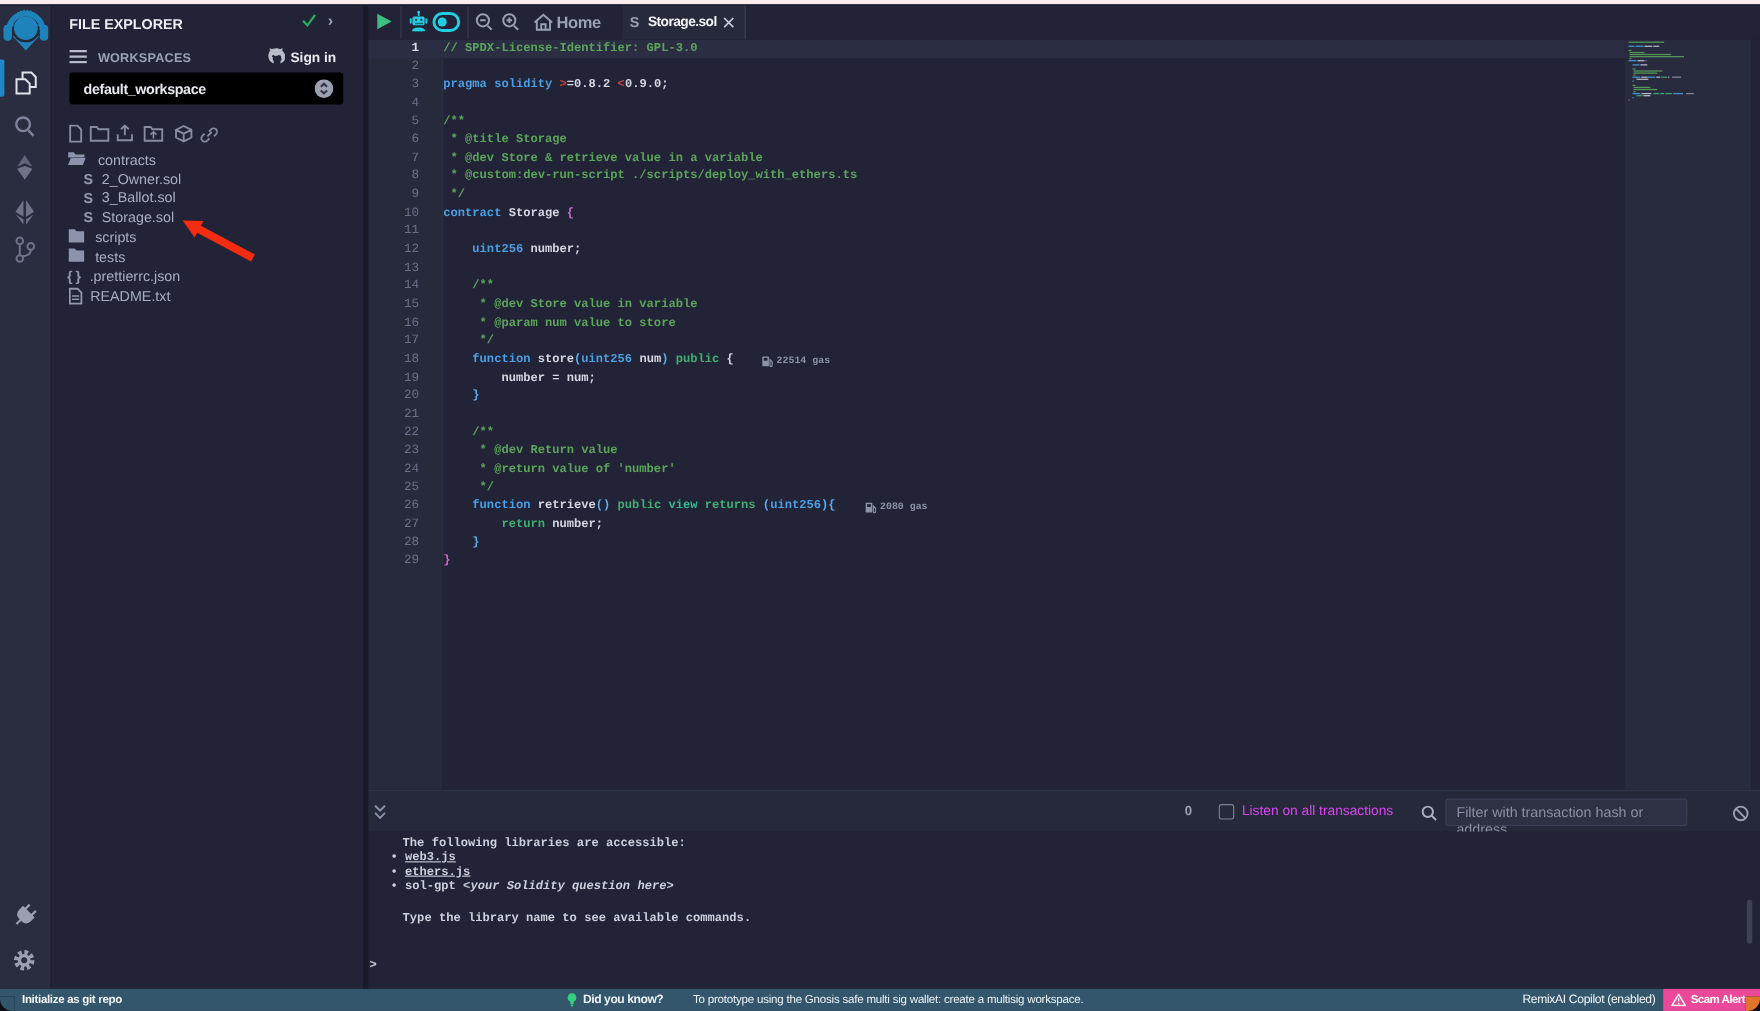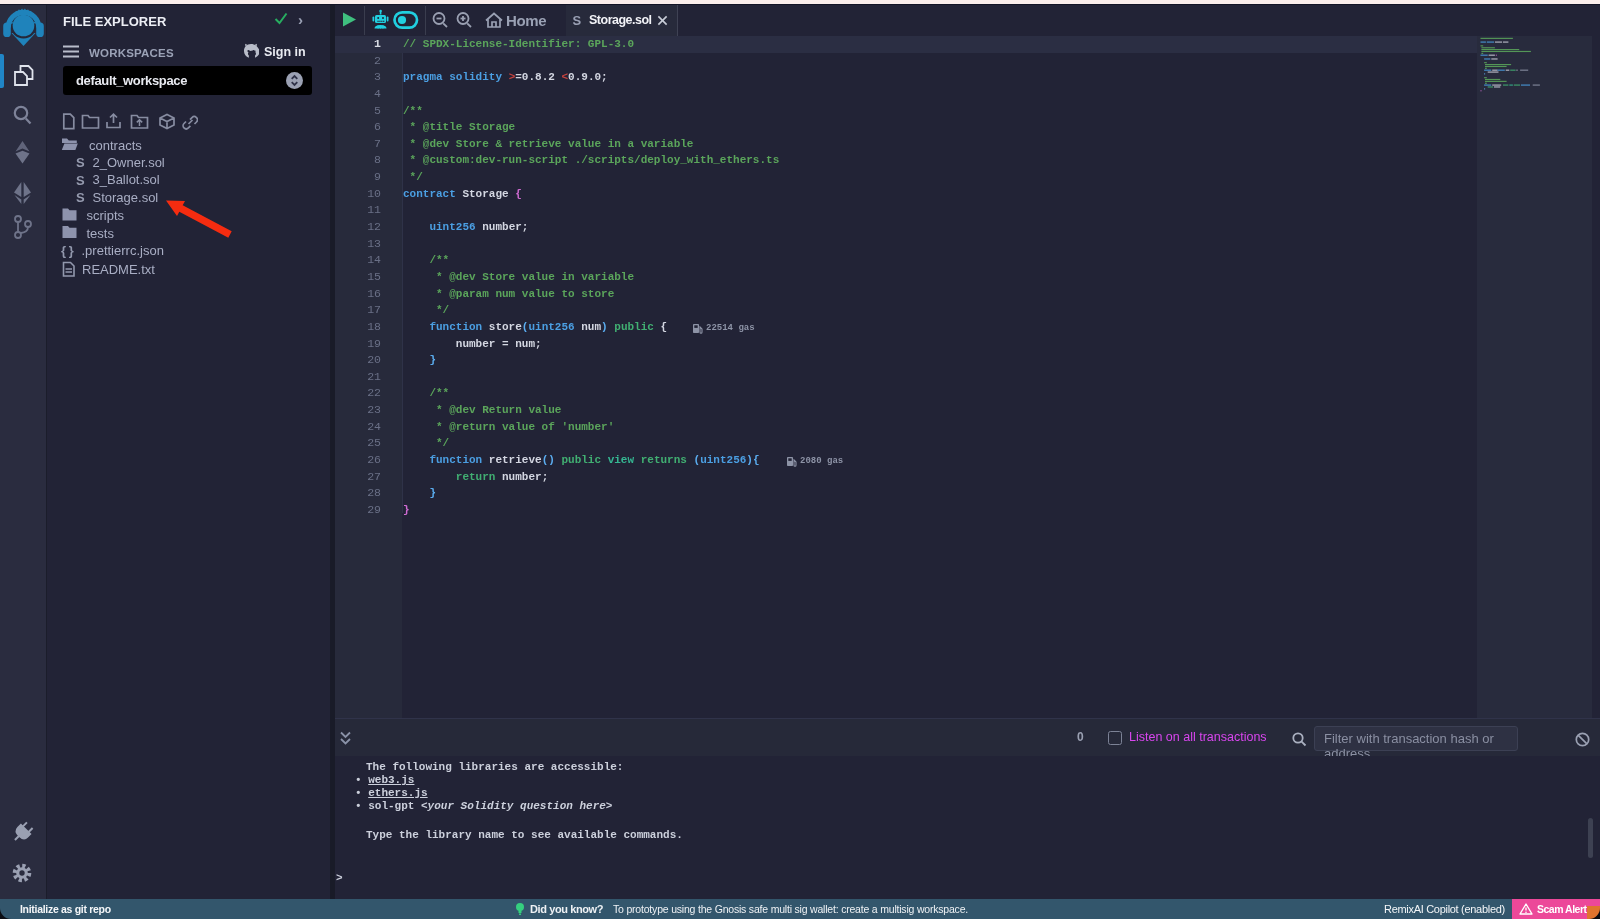--- a/index.html
+++ b/index.html
@@ -55,32 +55,32 @@
   .gas { position:absolute; font-family:"Liberation Mono", monospace; font-size:9px; color:#8d93a6; font-weight:700; }
 
   
   #minimap { position:absolute; left:1142px; top:0; width:115px; height:682px; background:#282b3d; }
   #mmright { position:absolute; left:1257px; top:0; width:8px; height:682px; background:#222336; }
 
   
   #termhead { left:335px; top:718px; width:1265px; height:38px; background:#262939; border-top:1px solid #30334a; }
   #termzero { position:absolute; left:742px; top:11px; font-size:12px; color:#9aa0b2; font-weight:600; }
   #listen { position:absolute; left:794px; top:11px; font-size:12.5px; color:#d946ef; font-weight:500; }
-  #filterbox { position:absolute; left:979px; top:7px; width:204px; height:25px; background:#2e3143; border:1px solid #3c4054; border-radius:3px; }
+  #filterbox { position:absolute; left:979px; top:7px; width:220px; height:25px; background:#2e3143; border:1px solid #3c4054; border-radius:3px; }
   #filterbox span { position:absolute; left:9px; top:4px; font-size:13px; color:#8a8fa2; }
   #terminal { left:335px; top:756px; width:1265px; height:143px; background:#222336;
               font-family:"Liberation Mono", monospace; font-size:11px; color:#ccd0dc; font-weight:600; }
   .tline { position:absolute; white-space:pre; }
   #thumb { position:absolute; left:1253px; top:62px; width:5px; height:40px; background:#3d4152; border-radius:3px; }
 
   
   #statusbar { left:0; top:899px; width:1600px; height:20px; background:#33566c; color:#fff; }
   #sb-left { position:absolute; left:20px; top:4px; font-size:10.5px; letter-spacing:-0.3px; font-weight:600; color:#f4f6f8; }
   #sb-mid { position:absolute; left:530px; top:4px; font-size:10.5px; letter-spacing:-0.2px; color:#eef1f4; }
-  #sb-mid b { font-weight:700; font-size:11px; letter-spacing:-0.4px; margin-right:10px; }
+  #sb-mid b { font-weight:700; font-size:11px; letter-spacing:-0.4px; margin-right:27px; }
   #sb-copilot { position:absolute; left:1384px; top:4px; font-size:11px; letter-spacing:-0.3px; font-weight:500; color:#f4f6f8; }
   #scam { position:absolute; left:1512px; top:0px; width:88px; height:20px; background:#ec4899; }
   #scam span { position:absolute; left:25px; top:4px; font-size:10.5px; letter-spacing:-0.5px; font-weight:700; color:#fff; }
   #blcorner { left:0px; top:906px; width:13px; height:13px; background:#0c0d13; }
   #brcorner { left:1587px; top:906px; width:13px; height:13px; background:#0c0d13; }
   #brcorner div { position:absolute; left:0; top:0; width:13px; height:13px; background:#e0742e; border-radius:0 0 11px 0; }
   #blcorner div { position:absolute; left:0; top:0; width:13px; height:13px; background:#33566c; border-radius:0 0 0 11px; }
 </style>
 </head>
 <body>

